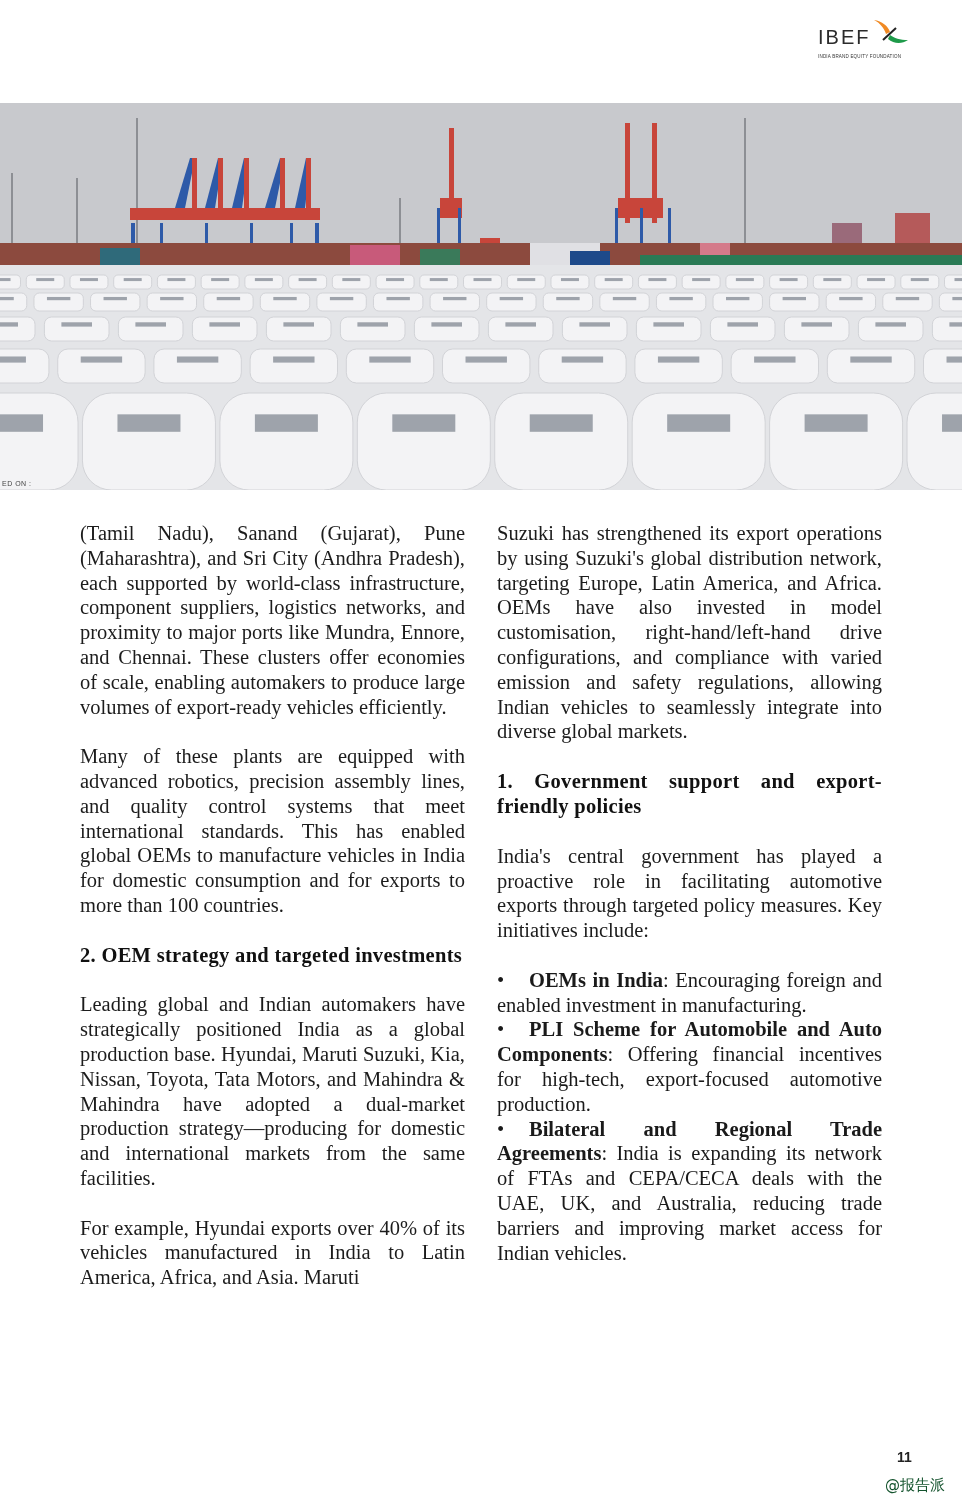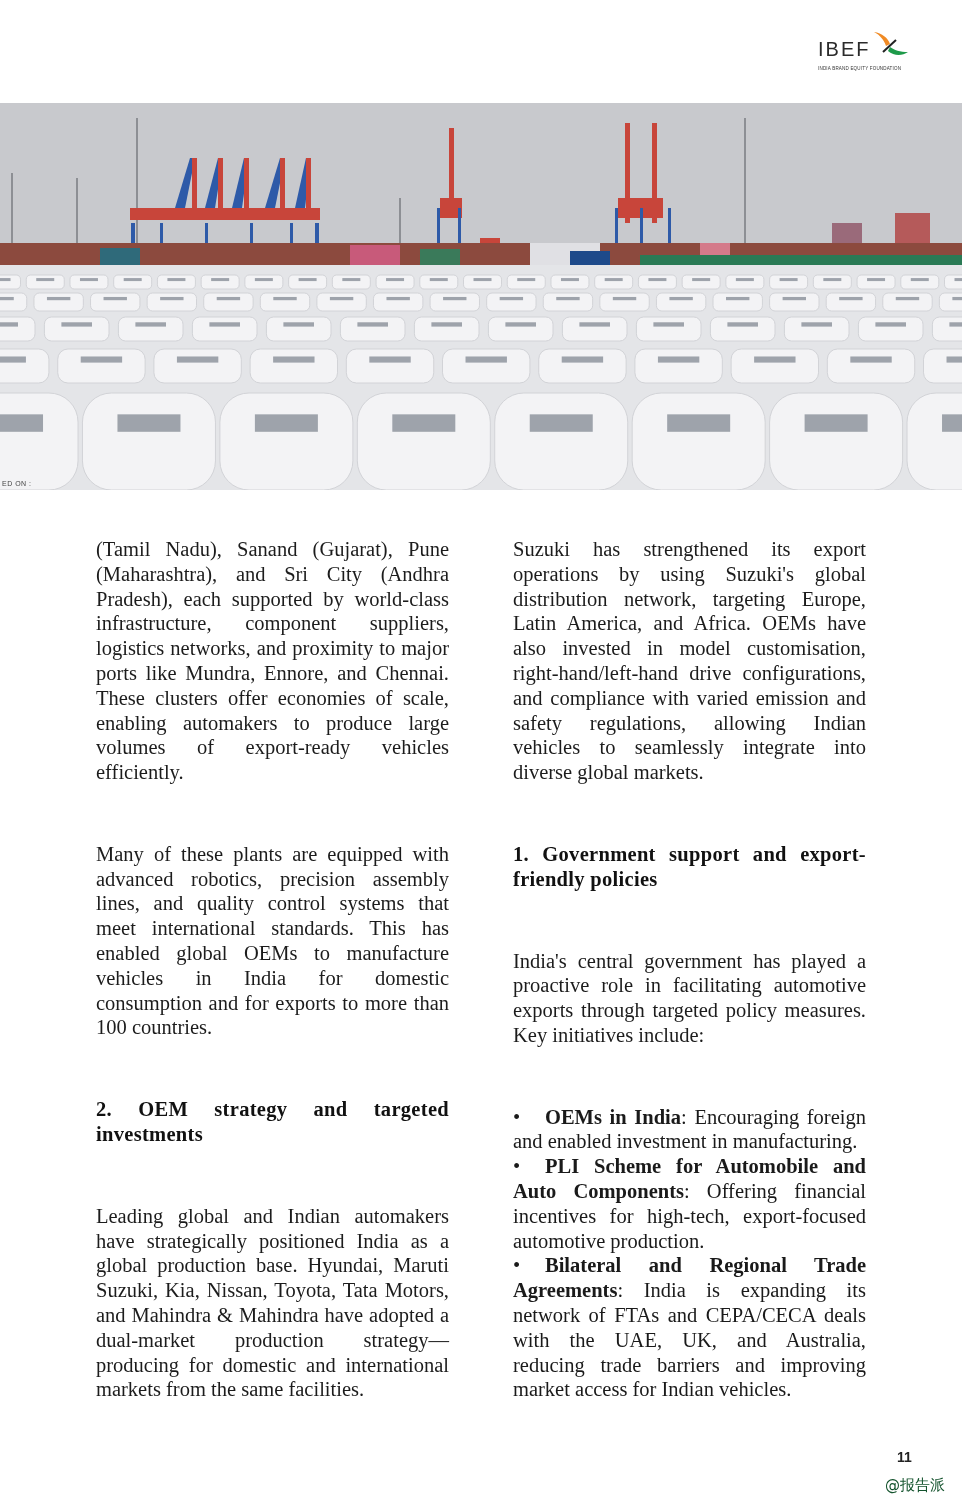--- a/index.html
+++ b/index.html
@@ -2,21 +2,21 @@
 <html><head>
 <meta charset="utf-8">
 <style>
   html, body { margin: 0; padding: 0; }
   body {
     width: 962px; height: 1500px; position: relative; overflow: hidden;
     background: #ffffff; color: #1a1a1a;
     font-family: "Liberation Serif", "DejaVu Serif", serif;
   }
   
-  .logo { position: absolute; left: 818px; top: 30px; width: 92px; height: 44px; }
+  .logo { position: absolute; left: 818px; top: 18px; width: 92px; height: 44px; }
   .logo-text {
     position: absolute; left: 0; top: 8px;
     font-family: "Liberation Sans", "DejaVu Sans", sans-serif;
     font-size: 20px; letter-spacing: 2px; color: #2b2b2b; font-weight: normal;
   }
   .logo-sub {
     position: absolute; left: 0; top: 36px; white-space: nowrap;
     font-family: "Liberation Sans", "DejaVu Sans", sans-serif;
     font-size: 4.5px; letter-spacing: 0.2px; color: #333;
   }
@@ -31,21 +31,21 @@
   .credit {
     position: absolute; left: 2px; top: 480px;
     font-family: "Liberation Sans", "DejaVu Sans", sans-serif; font-size: 7px;
     color: #444; letter-spacing: 0.5px;
   }
 
   
   .col { position: absolute; top: 521px; width: 385px; }
   .col-left { left: 80px; }
   .col-right { left: 497px; }
-  p, h2, ul { margin: 16px; padding: 0; }
+  p, h2, ul { margin: 0; padding: 0; }
   .body-text {
     font-size: 20.5px; line-height: 24.8px; text-align: justify;
     hyphens: none; color: #1c1c1c;
   }
   .gap { height: 24.8px; }
   h2.sec {
     font-size: 20.5px; line-height: 25px; font-weight: bold; text-align: justify;
     letter-spacing: 0.3px; color: #111;
   }
   ul.bullets { list-style: none; }
@@ -300,20 +300,21 @@
 
 <div class="col col-left">
   <p class="body-text">(Tamil Nadu), Sanand (Gujarat), Pune (Maharashtra), and Sri City (Andhra Pradesh), each supported by world-class infrastructure, component suppliers, logistics networks, and proximity to major ports like Mundra, Ennore, and Chennai. These clusters offer economies of scale, enabling automakers to produce large volumes of export-ready vehicles efficiently.</p>
   <div class="gap"></div>
   <p class="body-text">Many of these plants are equipped with advanced robotics, precision assembly lines, and quality control systems that meet international standards. This has enabled global OEMs to manufacture vehicles in India for domestic consumption and for exports to more than 100 countries.</p>
   <div class="gap"></div>
   <h2 class="sec">2. OEM strategy and targeted investments</h2>
   <div class="gap"></div>
   <p class="body-text">Leading global and Indian automakers have strategically positioned India as a global production base. Hyundai, Maruti Suzuki, Kia, Nissan, Toyota, Tata Motors, and Mahindra &amp; Mahindra have adopted a dual-market production strategy—producing for domestic and international markets from the same facilities.</p>
   <div class="gap"></div>
+  <p class="body-text">For example, Hyundai exports over 40% of its vehicles manufactured in India to Latin America, Africa, and Asia. Maruti</p>
 </div>
 
 <div class="col col-right">
   <p class="body-text">Suzuki has strengthened its export operations by using Suzuki's global distribution network, targeting Europe, Latin America, and Africa. OEMs have also invested in model customisation, right-hand/left-hand drive configurations, and compliance with varied emission and safety regulations, allowing Indian vehicles to seamlessly integrate into diverse global markets.</p>
   <div class="gap"></div>
   <h2 class="sec">1. Government support and export-friendly policies</h2>
   <div class="gap"></div>
   <p class="body-text">India's central government has played a proactive role in facilitating automotive exports through targeted policy measures. Key initiatives include:</p>
   <div class="gap"></div>
   <ul class="bullets">

